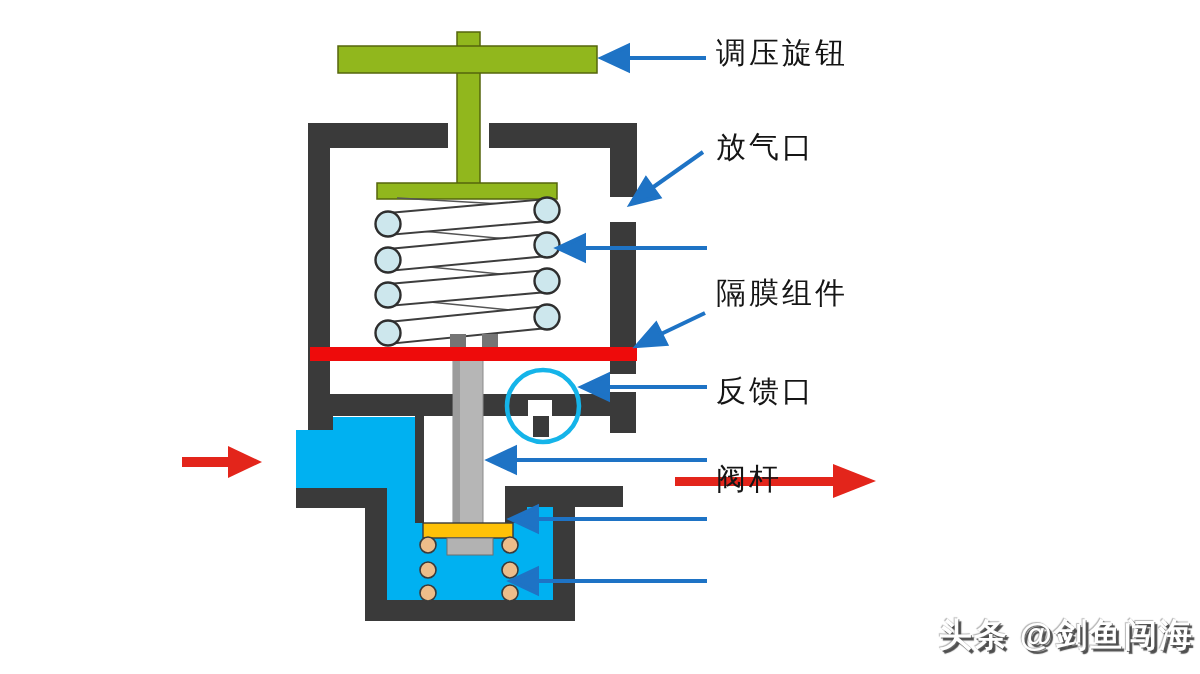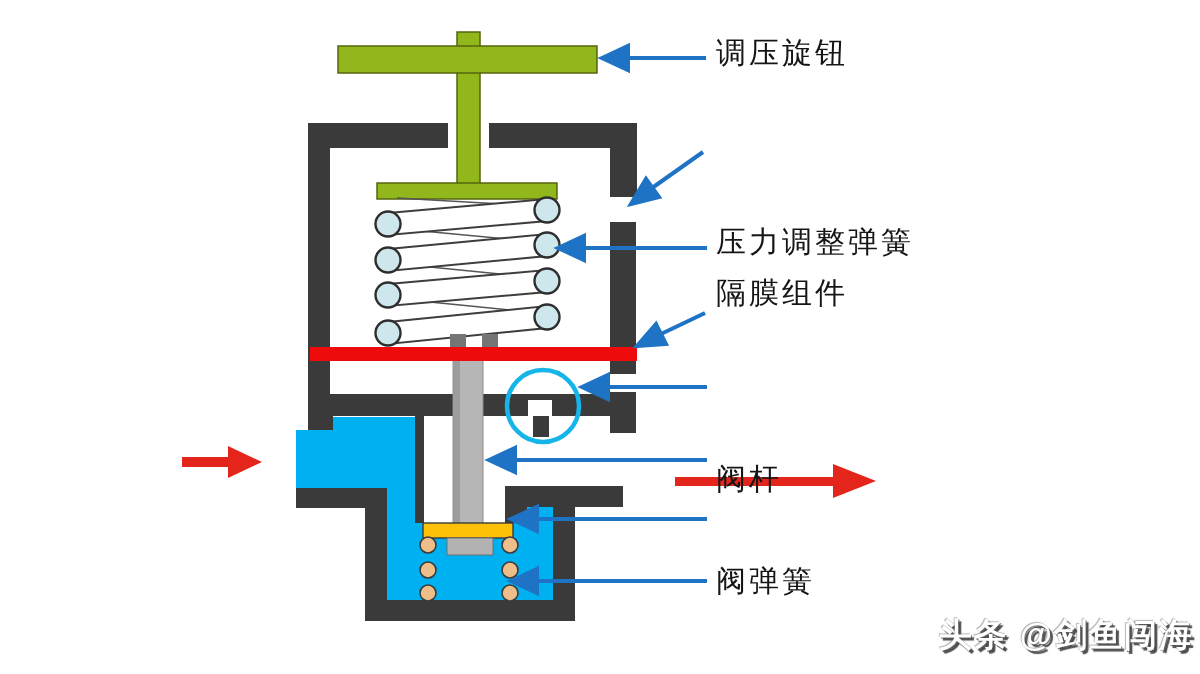--- a/index.html
+++ b/index.html
@@ -165,20 +165,20 @@
       <rect x="182" y="457" width="47" height="10"></rect>
       <polygon points="228,446 262,462 228,478"></polygon>
     </g>
     <g fill="#e3251b">
       <rect x="675" y="477" width="159" height="9"></rect>
       <polygon points="833,464 876,481 833,498"></polygon>
     </g>
   </svg>
 
   <div class="lbl" style="top:36px">调压旋钮</div>
-  <div class="lbl" style="top:225px">压力调整弹簧</div>
+  <div class="lbl" style="top:130px">放气口</div>
   <div class="lbl" style="top:276px">隔膜组件</div>
+  <div class="lbl" style="top:374px">反馈口</div>
   <div class="lbl" style="top:462px">阀杆</div>
-  <div class="lbl" style="top:564px">阀弹簧</div>
 
 
   <div id="watermark">头条 @剑鱼闯海</div>
 </div>
 
 </body></html>

